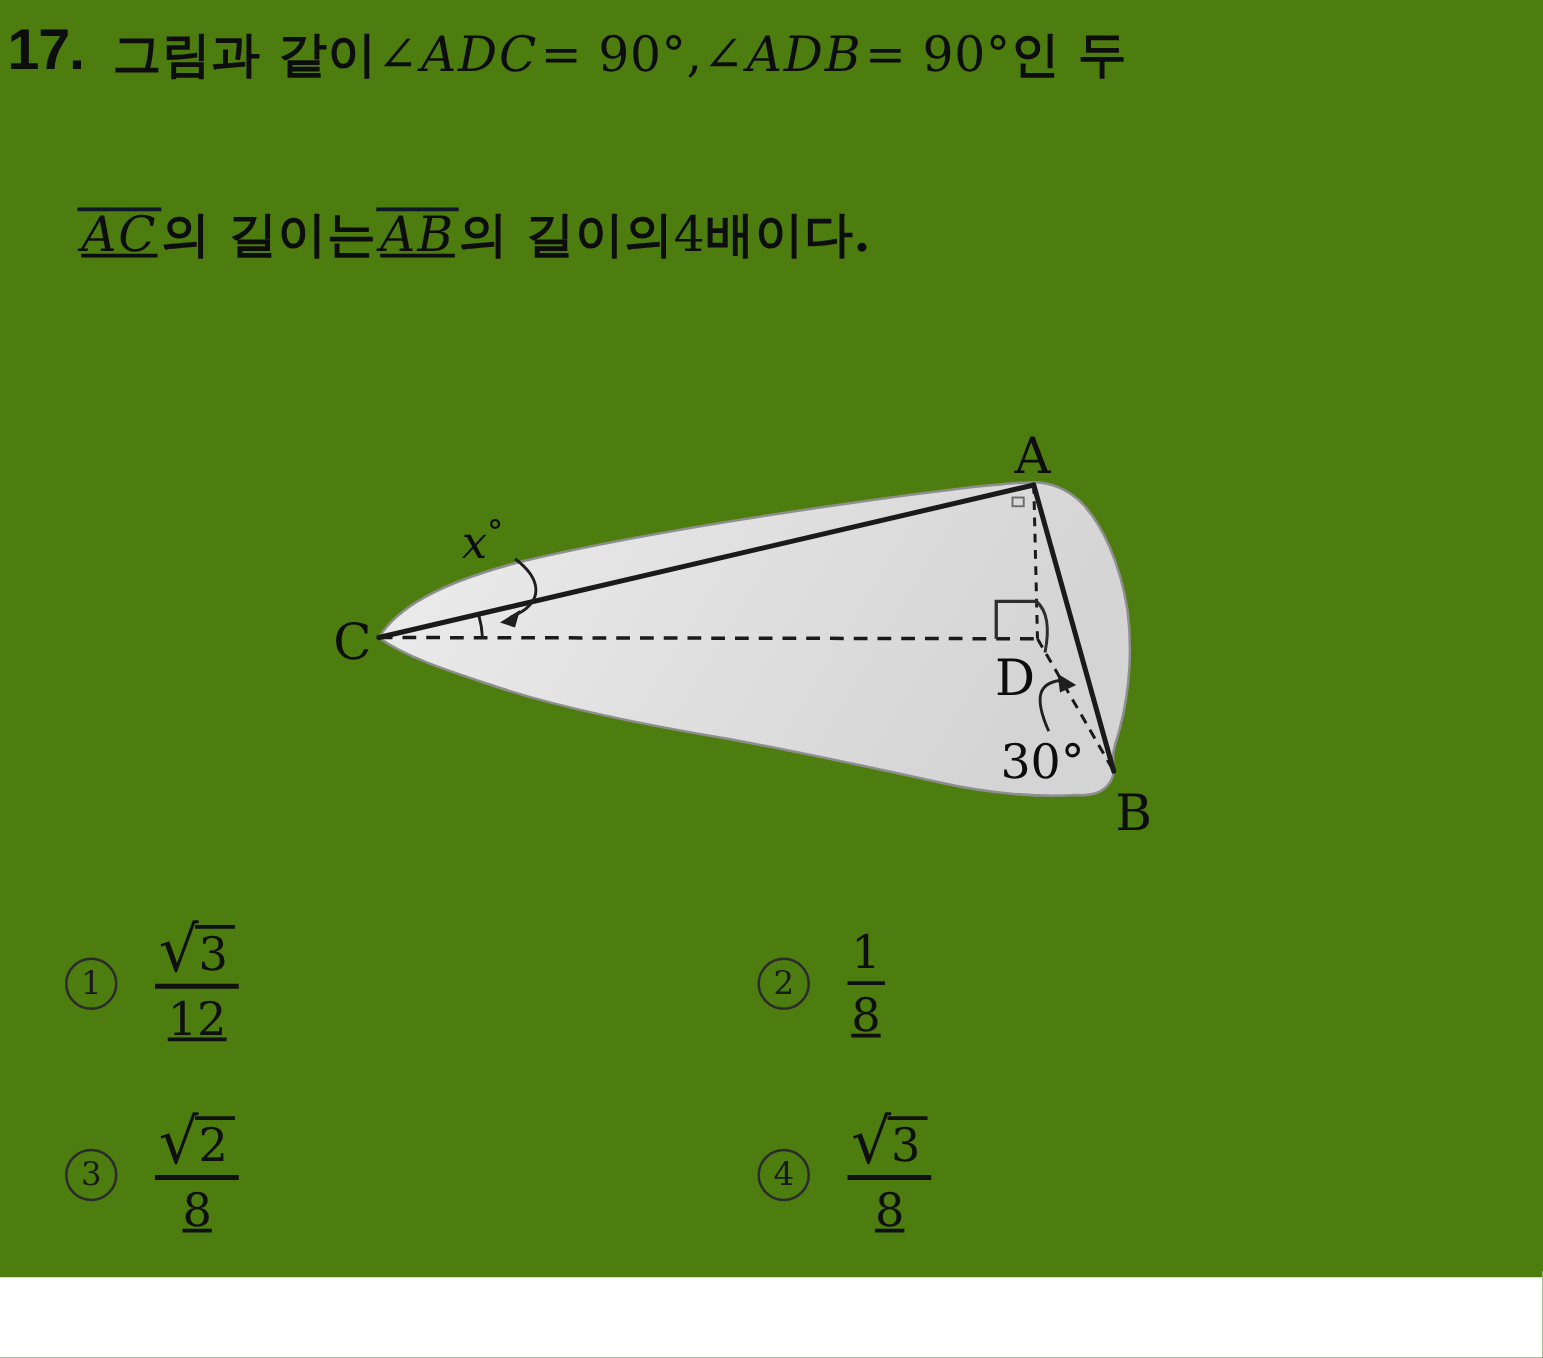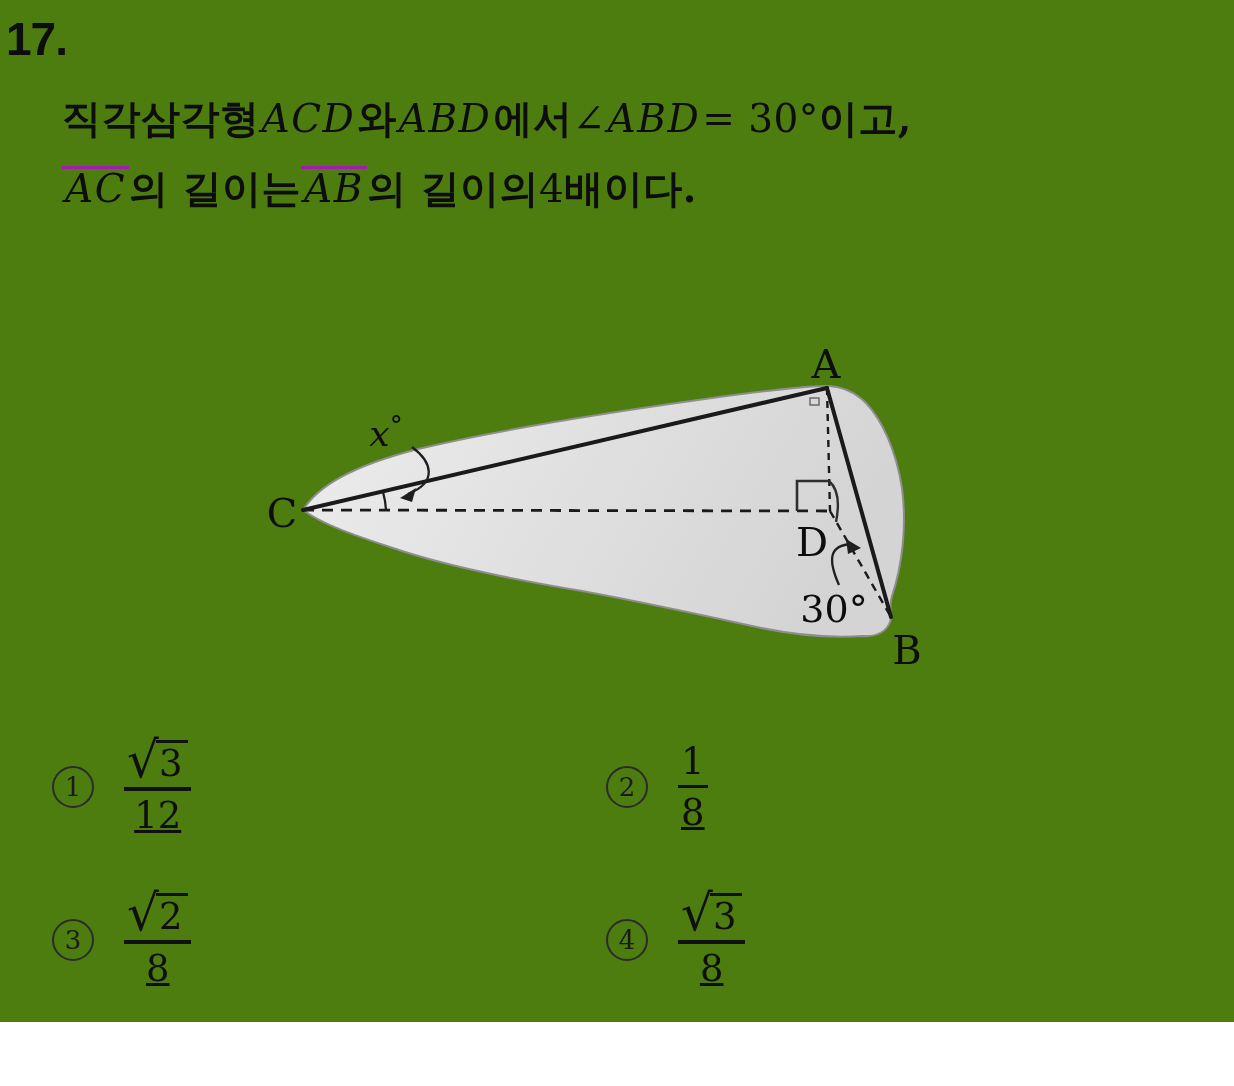--- a/index.html
+++ b/index.html
@@ -14,22 +14,22 @@
   .qline{position:absolute;font-size:39px;line-height:1.15;white-space:nowrap;color:#0d0d0d;}
   .qline-1{left:90px;top:22px;}
   .qline-2{left:62px;top:96px;}
   .qline-3{left:62px;top:166px;}
   .qline-4{left:62px;top:240px;}
 
   .seg{display:inline-block;}
   .seg-kr{font-weight:600;letter-spacing:0.5px;}
   .seg-it{font-style:italic;letter-spacing:1.5px;padding:0 2px;}
   .seg-up{letter-spacing:0.5px;}
-  .seg-ovl{font-style:italic;letter-spacing:1.5px;border-top:3px solid #a21caf;
-           padding:0 3px;line-height:1.05;}
+  .seg-ovl{font-style:italic;letter-spacing:1.5px;border-top:3px solid #0f172a;
+           padding:0 3px;line-height:1.05;text-decoration:underline;}
 
   
   #figure-svg{position:absolute;left:250px;top:340px;width:700px;height:350px;}
 
   
   .opt{position:absolute;display:flex;align-items:center;gap:30px;height:122px;}
   .opt-r1l{left:52px;top:726px;}
   .opt-r1r{left:606px;top:726px;}
   .opt-r2l{left:52px;top:879px;}
   .opt-r2r{left:606px;top:879px;}
@@ -50,21 +50,21 @@
 
   .single-val{font-size:38px;line-height:1;color:#0f0f0f;}
 </style>
 </head>
 <body>
 
 <div id="page">
 
   <div class="q-number">17.</div>
 
-  <div class="qline qline-2"><span class="seg seg-kr">직각삼각형 </span><span class="seg seg-it">ACD</span><span class="seg seg-kr">와 </span><span class="seg seg-it">ABD</span><span class="seg seg-kr">에서 </span><span class="seg seg-up">∠</span><span class="seg seg-it">ABD</span><span class="seg seg-up">= 30°</span><span class="seg seg-kr">이고,</span></div>
+  <div class="qline qline-1"><span class="seg seg-kr">그림과 같이 </span><span class="seg seg-up">∠</span><span class="seg seg-it">ADC</span><span class="seg seg-up">= 90°,  </span><span class="seg seg-up">∠</span><span class="seg seg-it">ADB</span><span class="seg seg-up">= 90°</span><span class="seg seg-kr">인 두</span></div>
   <div class="qline qline-3"><span class="seg seg-ovl">AC</span><span class="seg seg-kr">의 길이는 </span><span class="seg seg-ovl">AB</span><span class="seg seg-kr">의 길이의 </span><span class="seg seg-up">4</span><span class="seg seg-kr">배이다.</span></div>
 
   <svg id="figure-svg" viewBox="250 340 700 350" xmlns="http://www.w3.org/2000/svg">
     <defs>
       <linearGradient id="blobGrad" x1="0" y1="0" x2="1" y2="0.25">
         <stop offset="0" stop-color="#ededed"></stop>
         <stop offset="1" stop-color="#d4d4d4"></stop>
       </linearGradient>
     </defs>
 

